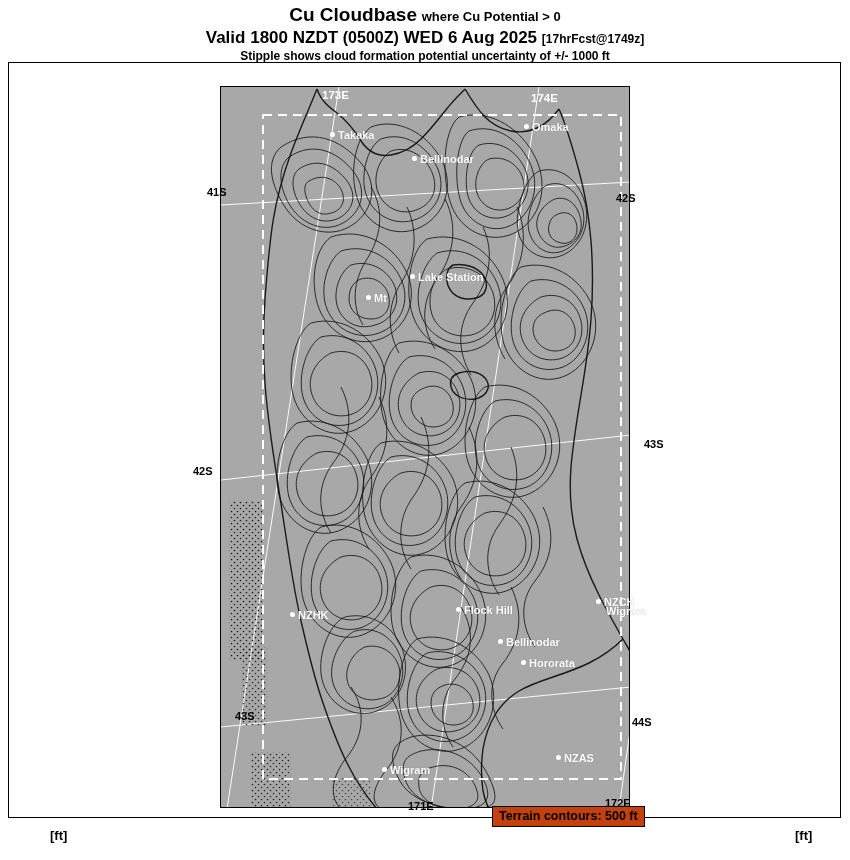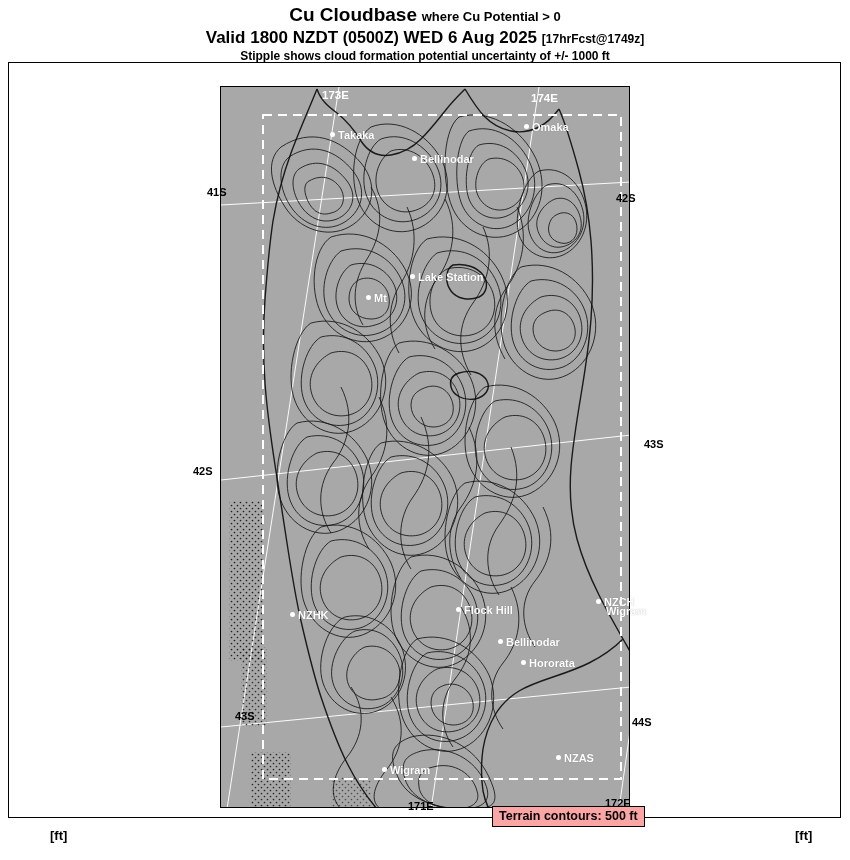--- a/index.html
+++ b/index.html
@@ -106,21 +106,21 @@
     top: 828px;
     font-size: 13px;
     font-weight: bold;
   }
 
   
   .legend-box {
     position: absolute;
     left: 492px;
     top: 806px;
-    background: #fca5a5;
+    background: #c2410c;
     border: 1px solid #000000;
     padding: 2px 6px 3px 6px;
     font-size: 12.5px;
     font-weight: bold;
     white-space: nowrap;
   }
 
   
   .grat {
     position: absolute;

